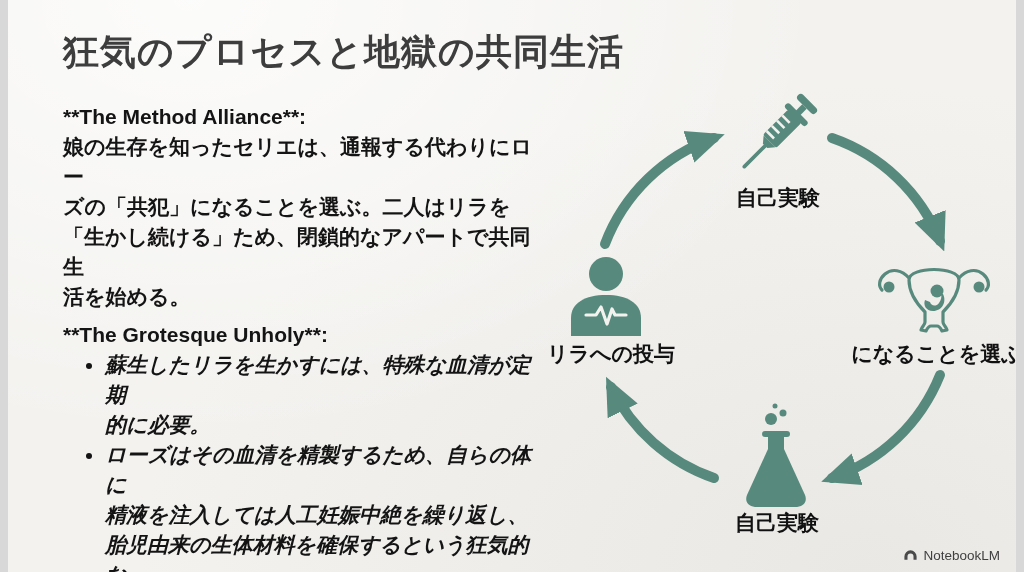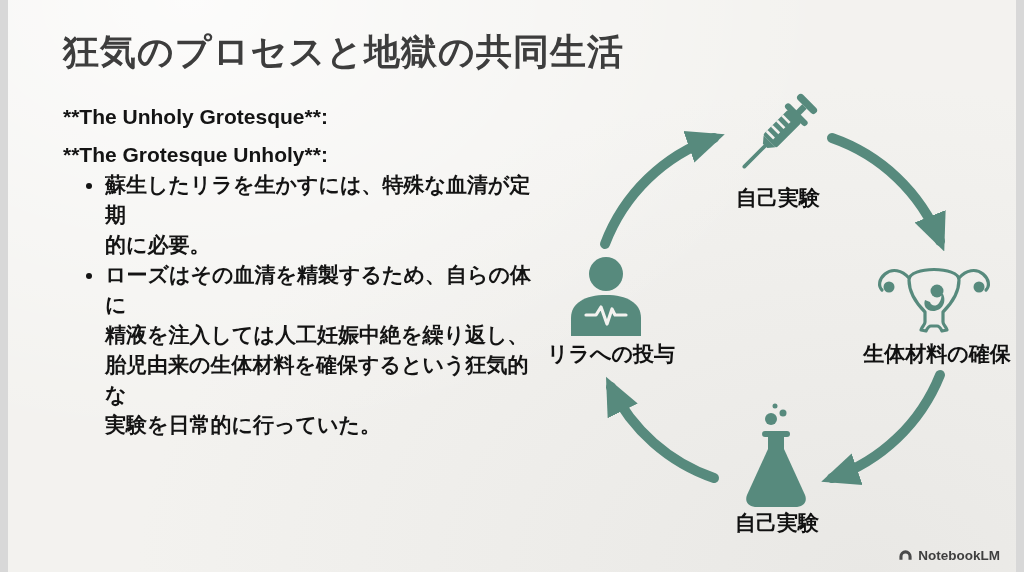--- a/index.html
+++ b/index.html
@@ -23,47 +23,51 @@
   }
   .content {
     position:absolute; left:55px; top:102px; width:478px;
     color:#141414; font-weight:700;
     font-size:21px; line-height:30px;
   }
   .sec-heading { white-space:pre-line; }
   .sec-body { white-space:pre-line; }
   .content .sec2 { margin-top:8px; }
   .content ul { margin:0; padding-left:42px; list-style:disc; }
-  .content li { white-space:pre-line; }
+  .content li { white-space:pre-line;font-style:italic; }
   .diagram-svg { position:absolute; left:0; top:0; width:1024px; height:572px; }
   .arc { stroke:var(--accent); stroke-width:10; fill:none; stroke-linecap:round; }
   .icon-fill { fill:var(--accent); }
   .icon-stroke { stroke:var(--accent); fill:none; }
   .node-label {
     position:absolute; transform:translateX(-50%);
     font-size:21px; line-height:26px; font-weight:700;
     color:#111; white-space:nowrap; text-align:center;
   }
   .footer {
     position:absolute; right:16px; bottom:9px;
     display:flex; align-items:center; gap:5px;
-    color:#3f3f3f; font-size:13.5px; font-weight:700;justify-content:flex-end;
+    color:#3f3f3f; font-size:13.5px; font-weight:400;justify-content:flex-end;
   }
   .footer svg { display:block; }
 </style>
 </head>
 <body>
 
 <div class="slide">
 
   <h1 class="title">狂気のプロセスと地獄の共同生活</h1>
 
   <div class="content">
     <div class="sec1">
-      <div class="sec-heading">**The Unholy Grotesque**:</div>
+      <div class="sec-heading">**The Method Alliance**:</div>
+      <div class="sec-body">娘の生存を知ったセリエは、通報する代わりにロー
+ズの「共犯」になることを選ぶ。二人はリラを
+「生かし続ける」ため、閉鎖的なアパートで共同生
+活を始める。</div>
     </div>
     <div class="sec2">
       <div class="sec-heading">**The Grotesque Unholy**:</div>
       <ul>
         <li>蘇生したリラを生かすには、特殊な血清が定期
 的に必要。</li>
         <li>ローズはその血清を精製するため、自らの体に
 精液を注入しては人工妊娠中絶を繰り返し、
 胎児由来の生体材料を確保するという狂気的な
 実験を日常的に行っていた。</li>
@@ -123,21 +127,21 @@
     </g>
 
     <g transform="translate(598,298)">
       <circle class="icon-fill" cx="0" cy="-24" r="17"></circle>
       <path class="icon-fill" d="M -35 38 L -35 20 C -35 5, -21 -3, 0 -3 C 21 -3, 35 5, 35 20 L 35 38 Z"></path>
       <polyline points="-20,17 -10,17 -5,9 1,26 6,11 9,17 20,17" fill="none" stroke="#f3f2ef" stroke-width="3.2" stroke-linejoin="round" stroke-linecap="round"></polyline>
     </g>
   </svg>
 
   <div class="node-label" style="left:770px; top:185px;">自己実験</div>
-  <div class="node-label" style="left:929px; top:341px;">生体材料の確保</div>
+  <div class="node-label" style="left:929px; top:341px;">になることを選ぶ</div>
   <div class="node-label" style="left:769px; top:510px;">自己実験</div>
   <div class="node-label" style="left:603px; top:341px;">リラへの投与</div>
 
   <div class="footer">
     <svg width="15" height="15" viewBox="0 0 16 16">
       <path d="M1.5 12.5 V9 A6.5 6.5 0 0 1 14.5 9 V12.5 H11.2 V9 A3.2 3.2 0 0 0 4.8 9 V12.5 Z" fill="#4a4a4a"></path>
     </svg>
     <span>NotebookLM</span>
   </div>
 

